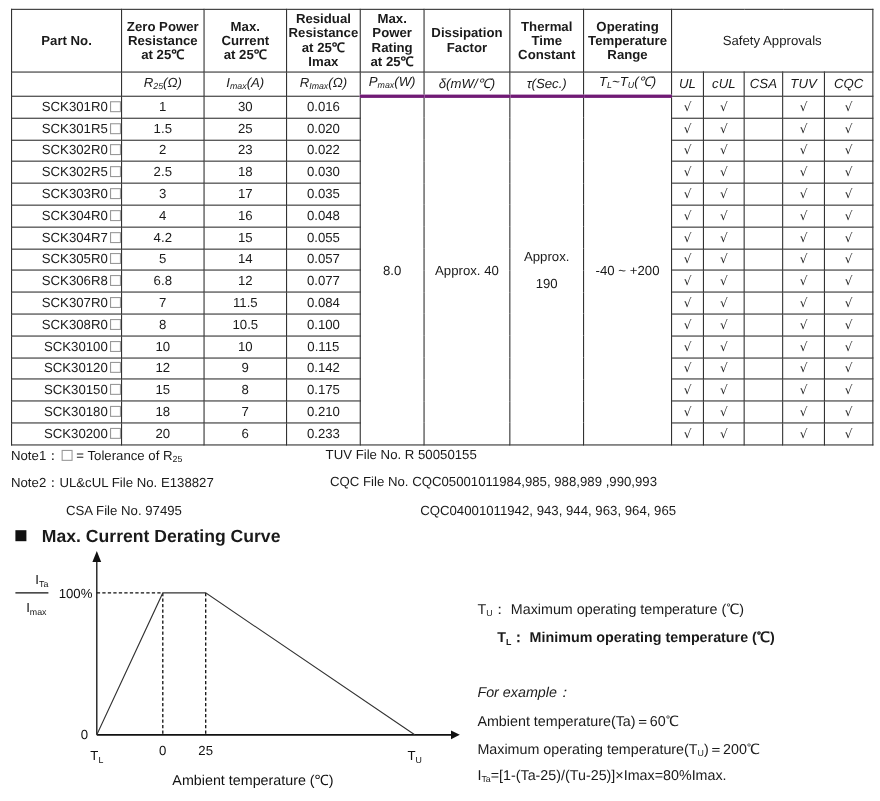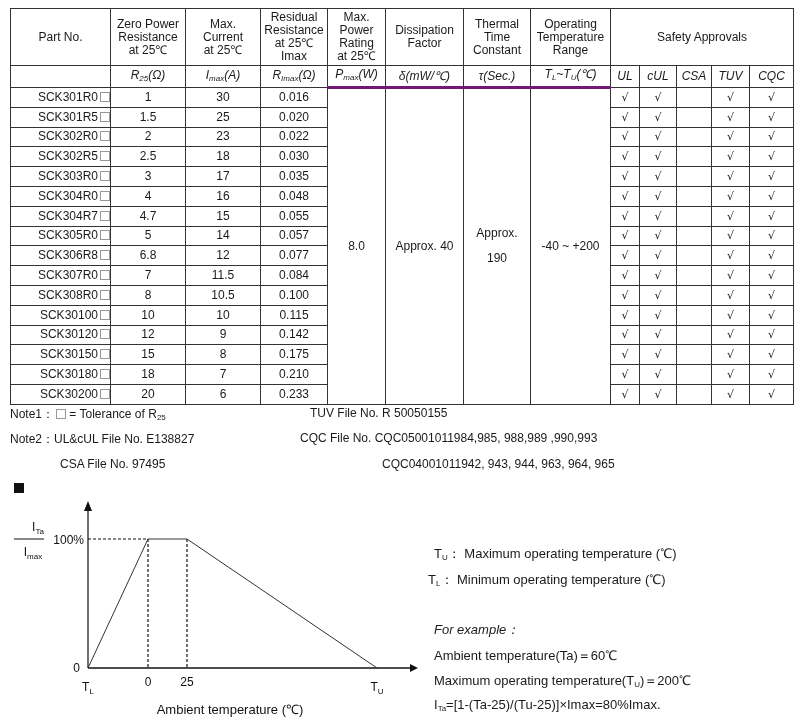--- a/index.html
+++ b/index.html
@@ -2,21 +2,21 @@
 <html><head>
 <meta charset="utf-8">
 <style>
   html, body { margin: 0; padding: 0; background: #ffffff; }
   body { width: 800px; height: 728px; position: relative; overflow: hidden;
          font-family: "Liberation Sans", sans-serif; color: #1a1a1a; }
   table.spec { position: absolute; left: 10px; top: 8px; border-collapse: collapse;
                table-layout: fixed; font-size: 12px; }
   table.spec td, table.spec th { border: 1px solid #333; text-align: center; vertical-align: middle;
                padding: 0; font-weight: normal; line-height: 13px; }
-  table.spec th.h1 { height: 56px; }
+  table.spec th.h1 { height: 56px; font-weight: bold; }
   table.spec th.h2 { height: 20px; font-style: italic; }
   table.spec td { height: 18.8px; }
   table.spec td.partno { text-align: right; padding-left: 14px; }
   table.spec td.merged { border-top: 3px solid #701a75; }
   .sub { font-size: 8px; vertical-align: -2px; }
   .box { display: inline-block; width: 8px; height: 8px; border: 1px solid #999; margin-left: 2px; vertical-align: -1px; }
   .check { font-family: "DejaVu Serif", serif; font-size: 11px; color: #222; }
   .note { position: absolute; font-size: 12px; white-space: nowrap; }
   .section-title { position: absolute; left: 14px; top: 480px; font-size: 16px; font-weight: bold; white-space: nowrap; }
   .section-title .sq { display: inline-block; width: 10px; height: 10px; background: #111; margin-right: 14px; vertical-align: 1px; }
@@ -168,21 +168,21 @@
         <td>16</td>
         <td>0.048</td>
         <td class="check"><span>√</span></td>
         <td class="check"><span>√</span></td>
         <td class="check"></td>
         <td class="check"><span>√</span></td>
         <td class="check"><span>√</span></td>
       </tr>
       <tr>
         <td class="partno"><span>SCK304R7</span><span class="box"></span></td>
-        <td>4.7</td>
+        <td>4.2</td>
         <td>15</td>
         <td>0.055</td>
         <td class="check"><span>√</span></td>
         <td class="check"><span>√</span></td>
         <td class="check"></td>
         <td class="check"><span>√</span></td>
         <td class="check"><span>√</span></td>
       </tr>
       <tr>
         <td class="partno"><span>SCK305R0</span><span class="box"></span></td>
@@ -284,26 +284,26 @@
         <td class="check"><span>√</span></td>
       </tr>
     </tbody>
 </table>
 
 <div class="note" style="left:10px;top:406px;">
   <span>Note1：</span><span class="box"></span><span> = Tolerance of R</span><span class="sub">25</span>
 </div>
 <div class="note" style="left:10px;top:431px;">Note2：UL&amp;cUL File No. E138827</div>
 <div class="note" style="left:60px;top:457px;">CSA File No. 97495</div>
-<div class="note" style="left:310px;top:406px;">TUV File No. R 50050155</div>
+<div class="note" style="left:296px;top:406px;">TUV File No. R 50050155</div>
 <div class="note" style="left:300px;top:431px;">CQC File No. CQC05001011984,985, 988,989 ,990,993</div>
 <div class="note" style="left:382px;top:457px;">CQC04001011942, 943, 944, 963, 964, 965</div>
 
 <div class="section-title">
-  <span class="sq"></span>
+  <span class="sq"></span><span>Max. Current Derating Curve</span>
 </div>
 
 <svg class="curve" id="curve" width="420" height="233">
   <g id="curve-g">
       <line x1="88" y1="173" x2="88" y2="14" stroke="#111" stroke-width="1.2"></line>
       <polygon points="84,16 92,16 88,6" fill="#111"></polygon>
       <line x1="88" y1="173" x2="412" y2="173" stroke="#111" stroke-width="1.6"></line>
       <polygon points="410,169 410,177 418,173" fill="#111"></polygon>
       <line x1="88" y1="44" x2="148" y2="44" stroke="#111" stroke-width="1.2" stroke-dasharray="3,2"></line>
       <line x1="148" y1="44" x2="148" y2="173" stroke="#111" stroke-width="1.2" stroke-dasharray="3,2"></line>
@@ -322,21 +322,21 @@
       <text x="38" y="36" font-size="12" font-family="Liberation Sans, sans-serif" text-anchor="middle" fill="#111">I<tspan font-size="8" dy="3">Ta</tspan></text>
       <line x1="14" y1="44" x2="44" y2="44" stroke="#111" stroke-width="1"></line>
       <text x="33" y="61" font-size="12" font-family="Liberation Sans, sans-serif" text-anchor="middle" fill="#111">I<tspan font-size="8" dy="3">max</tspan></text>
       <text x="230" y="219" font-size="13" font-family="Liberation Sans, sans-serif" text-anchor="middle" fill="#111">Ambient temperature (℃)</text>
     </g>
 </svg>
 
 <div class="legend" style="left:434px;top:545px;">
   <span>T</span><span class="sub">U</span><span>： Maximum operating temperature (℃)</span>
 </div>
-<div class="legend" style="left:428px;top:571px;">
+<div class="legend" style="left:452px;top:571px;font-weight:bold;">
   <span>T</span><span class="sub">L</span><span>： Minimum operating temperature (℃)</span>
 </div>
 <div class="legend" style="left:434px;top:621px;font-style:italic;">For example：</div>
 <div class="legend" style="left:434px;top:647px;">Ambient temperature(Ta)＝60℃</div>
 <div class="legend" style="left:434px;top:672px;">
   <span>Maximum operating temperature(T</span><span class="sub">U</span><span>)＝200℃</span>
 </div>
 <div class="legend" style="left:434px;top:697px;">
   <span>I</span><span class="sub">Ta</span><span>=[1-(Ta-25)/(Tu-25)]×Imax=80%Imax.</span>
 </div>

